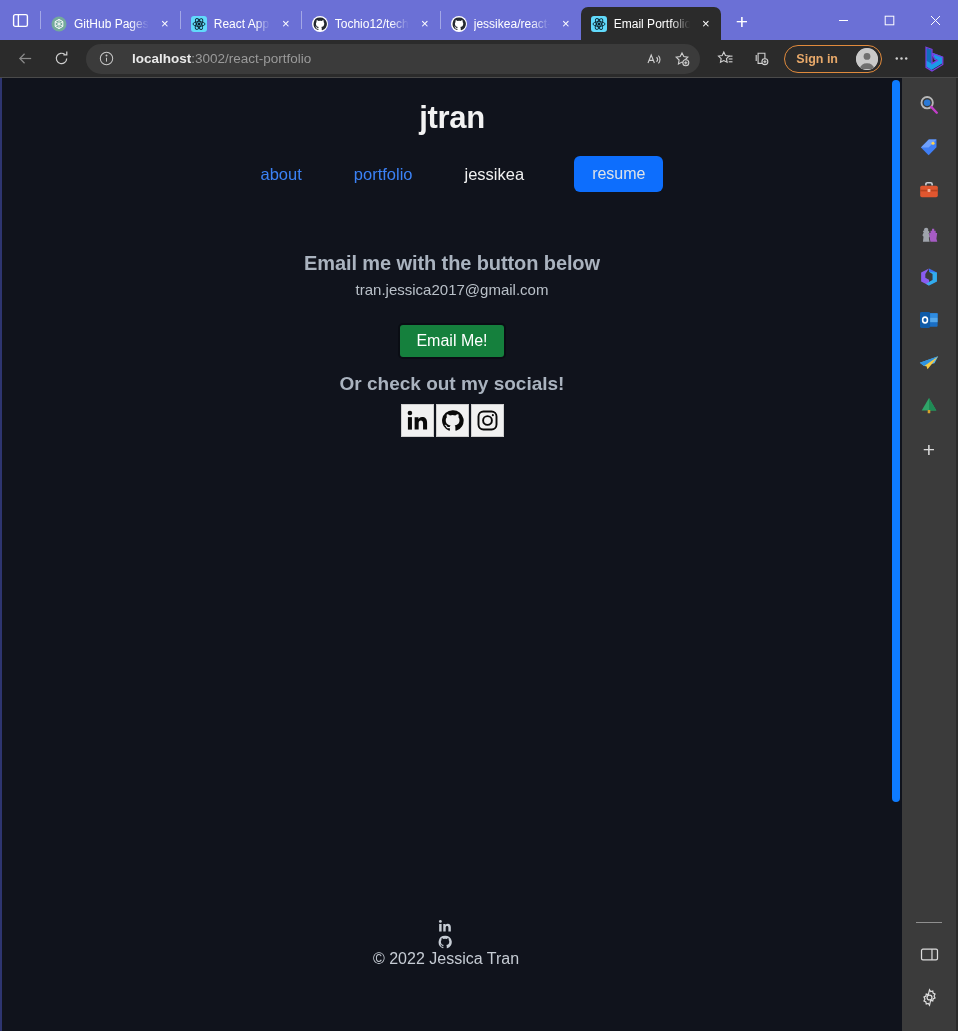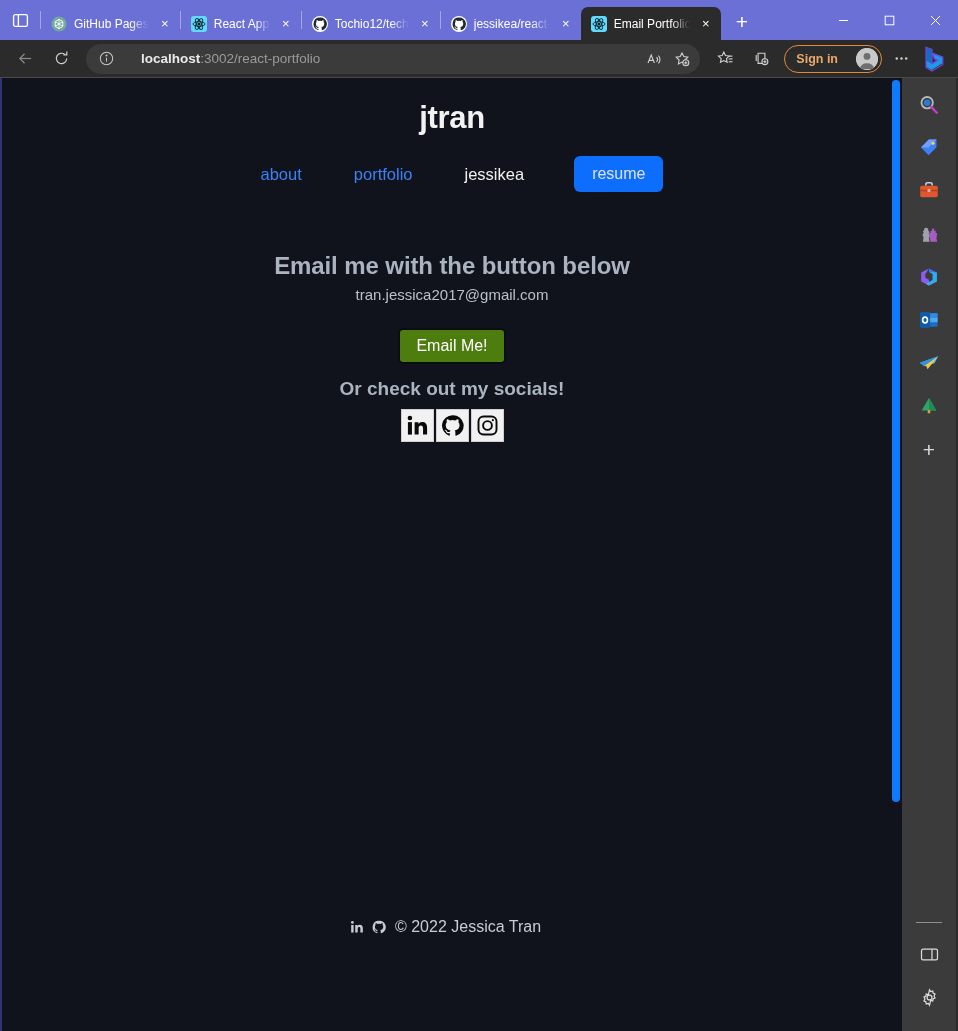--- a/index.html
+++ b/index.html
@@ -61,21 +61,21 @@
   }
   .tb-btn.dim { color: #8a8a8a; }
   .tb-btn svg { width: 17px; height: 17px; }
   .urlbar {
     flex: 1; height: 30px; background: #3b3b3b; border-radius: 15px;
     display: flex; align-items: center; padding: 0 4px 0 10px; margin: 0 6px; min-width: 0;
   }
   .url-info { width: 20px; height: 20px; flex: none; display: flex; align-items: center; justify-content: center; color: #c8c8c8; }
   .url-info svg { width: 15px; height: 15px; }
   .url-text {
-    flex: 1; font-size: 13.5px; color: #9a9a9a; margin-left: 25px;
+    flex: 1; font-size: 13.5px; color: #9a9a9a; margin-left: 16px;
     white-space: nowrap; overflow: hidden; min-width: 0;
   }
   .url-text b { color: #eaeaea; font-weight: 600; }
   .url-act { width: 28px; height: 26px; display: flex; align-items: center; justify-content: center; color: #cfcfcf; flex: none; }
   .url-act svg { width: 16px; height: 16px; }
   .signin {
     height: 28px; border: 1px solid #e08a3c; border-radius: 14px;
     display: flex; align-items: center; gap: 18px; padding: 0 3px 0 11px; flex: none; margin-left: 4px; font-weight: bold;
   }
   .signin-label { font-size: 12.5px; color: #e8a96a; }
@@ -104,40 +104,40 @@
     font-size: 16.5px; color: #3b82f6; padding: 8px 20px;
   }
   .nav-item.active { color: #f0f0f0; }
   .nav-item.btn {
     background: #0d6efd; color: #dfe3e8; border-radius: 6px;
     padding: 9px 18px; margin-left: 18px; font-size: 16px;
   }
 
   .section { margin-top: 60px; text-align: center; }
   .h-bold {
-    font-size: 24px; font-weight: bold; color: #aab3bf; letter-spacing: -0.1px; margin-top: 24px;
+    font-size: 20px; font-weight: bold; color: #aab3bf; letter-spacing: -0.1px; margin-top: 24px;
   }
   .email-line { font-size: 15px; color: #b9c0c8; margin-top: 6px; }
 
   .emailbtn {
-    display: inline-block; margin-top: 25px; background: #4d7c0f;
+    display: inline-block; margin-top: 25px; background: #15803d;
     border: 2px solid #0a0d14; border-radius: 5px; color: #ffffff;
     font-size: 16px; padding: 7px 16px;
   }
   .socials-head { font-size: 19px; font-weight: bold; color: #aab3bf; margin-top: 14px; text-align: center; }
   .social-row { display: flex; justify-content: center; gap: 2px; margin-top: 9px; }
   .social-tile {
     width: 33px; height: 33px; background: #f1f1f1; border: 1px solid #cfcfcf;
     display: flex; align-items: center; justify-content: center;
   }
   .social-tile svg { width: 23px; height: 23px; }
 
   .footer {
     position: absolute; left: 0; right: 14px; top: 840px;
-    display: flex; align-items: center; justify-content: center; gap: 6px;
+    display: flex; align-items: center; justify-content: center; gap: 0; flex-direction: column;
   }
   .footer-ico { width: 16px; height: 16px; display: flex; align-items: center; justify-content: center; }
   .footer-ico svg { width: 14px; height: 14px; }
   .footer-text { font-size: 16px; color: #c6ccd4; margin-left: 2px; }
 
   .pagescroll {
     position: absolute; right: 0; top: 0; width: 11px; height: 100%;
     background: #10131c;
   }
   .pagescroll .thumb {

